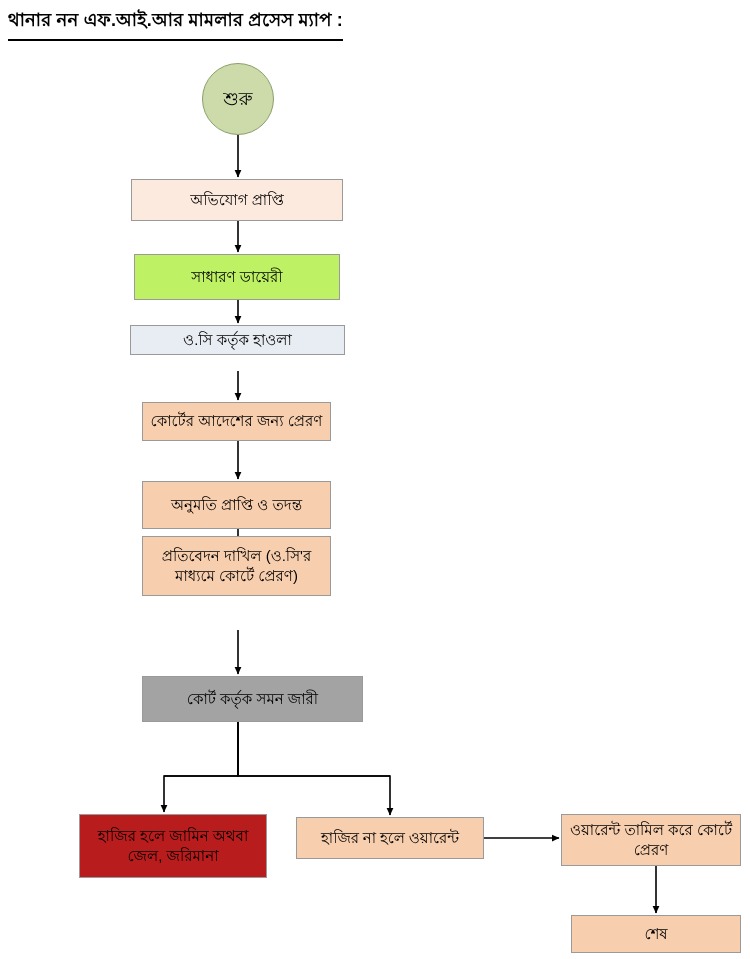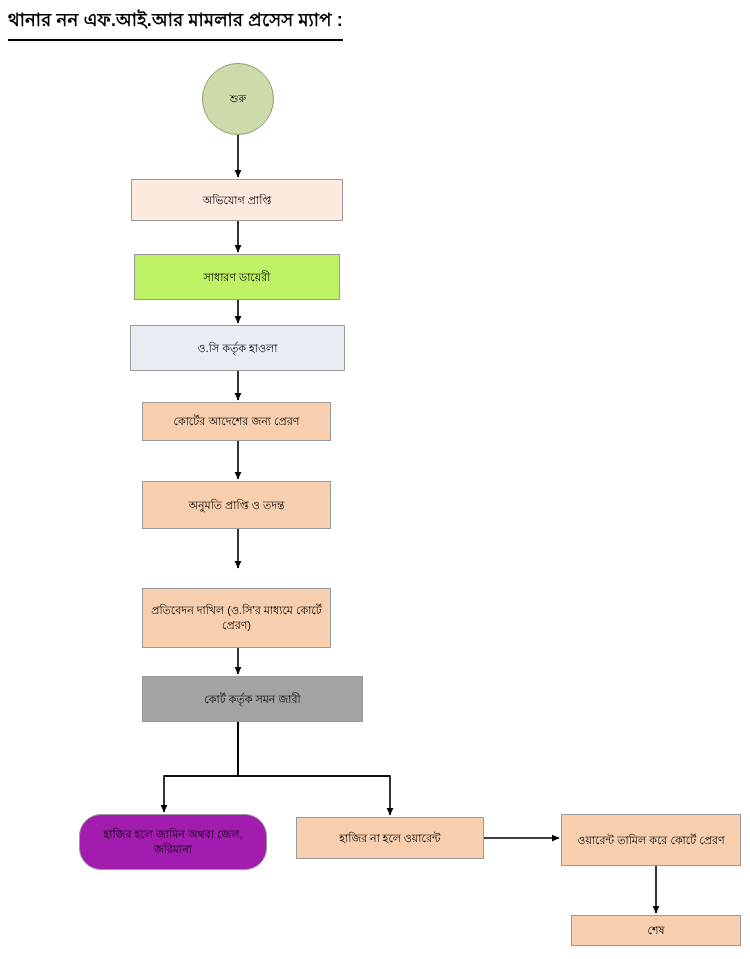--- a/index.html
+++ b/index.html
@@ -32,29 +32,29 @@
     border-bottom: 2px solid #000;
     padding-bottom: 2px;
   }
   .node {
     position: absolute;
     box-sizing: border-box;
     display: flex;
     align-items: center;
     justify-content: center;
     text-align: center;
-    font-size: 11px;
+    font-size: 15px;
     line-height: 1.35;
     padding: 2px 6px;
     border: 1px solid #9a9a9a;
   }
   .node.start {
     border-radius: 50%;
     border: 1px solid #8a9e6b;
-    font-size: 10px;
+    font-size: 18px;
   }
   svg.edges {
     position: absolute;
     left: 0; top: 0;
     width: 750px;
     height: 959px;
     pointer-events: none;
   }
 </style>
 </head>
@@ -94,49 +94,49 @@
   </div>
 
   <div class="node" style="left:131px; top:179px; width:212px; height:42px; background:#fdeade;">
     <span>অভিযোগ প্রাপ্তি</span>
   </div>
 
   <div class="node" style="left:134px; top:254px; width:206px; height:46px; background:#bef264;">
     <span>সাধারণ ডায়েরী</span>
   </div>
 
-  <div class="node" style="left:130px; top:325px; width:215px; height:46px; background:#e8edf3;">
+  <div class="node" style="left:130px; top:325px; width:215px; height:30px; background:#e8edf3;">
     <span>ও.সি কর্তৃক হাওলা</span>
   </div>
 
   <div class="node" style="left:142px; top:402px; width:189px; height:39px; background:#f8cfae;">
     <span>কোর্টের আদেশের জন্য প্রেরণ</span>
   </div>
 
   <div class="node" style="left:142px; top:481px; width:189px; height:48px; background:#f8cfae;">
     <span>অনুমতি প্রাপ্তি ও তদন্ত</span>
   </div>
 
-  <div class="node" style="left:142px; top:588px; width:189px; height:60px; background:#f8cfae;">
+  <div class="node" style="left:142px; top:536px; width:189px; height:60px; background:#f8cfae;">
     <span>প্রতিবেদন দাখিল (ও.সি'র মাধ্যমে কোর্টে প্রেরণ)</span>
   </div>
 
   <div class="node" style="left:142px; top:676px; width:221px; height:46px; background:#a3a3a3;">
     <span>কোর্ট কর্তৃক সমন জারী</span>
   </div>
 
-  <div class="node" style="left:79px; top:814px; width:188px; height:56px; background:#a21caf;border-radius:22px;">
+  <div class="node" style="left:79px; top:814px; width:188px; height:64px; background:#b91c1c;">
     <span>হাজির হলে জামিন অথবা জেল, জরিমানা</span>
   </div>
 
   <div class="node" style="left:296px; top:817px; width:188px; height:42px; background:#f8cfae;font-family:Liberation Serif, serif;">
     <span>হাজির না হলে ওয়ারেন্ট</span>
   </div>
 
   <div class="node" style="left:561px; top:814px; width:180px; height:52px; background:#f8cfae;">
     <span>ওয়ারেন্ট তামিল করে কোর্টে প্রেরণ</span>
   </div>
 
-  <div class="node" style="left:571px; top:915px; width:170px; height:31px; background:#f8cfae;">
+  <div class="node" style="left:571px; top:915px; width:170px; height:38px; background:#f8cfae;">
     <span>শেষ</span>
   </div>
 
 </div>
 
 </body></html>

